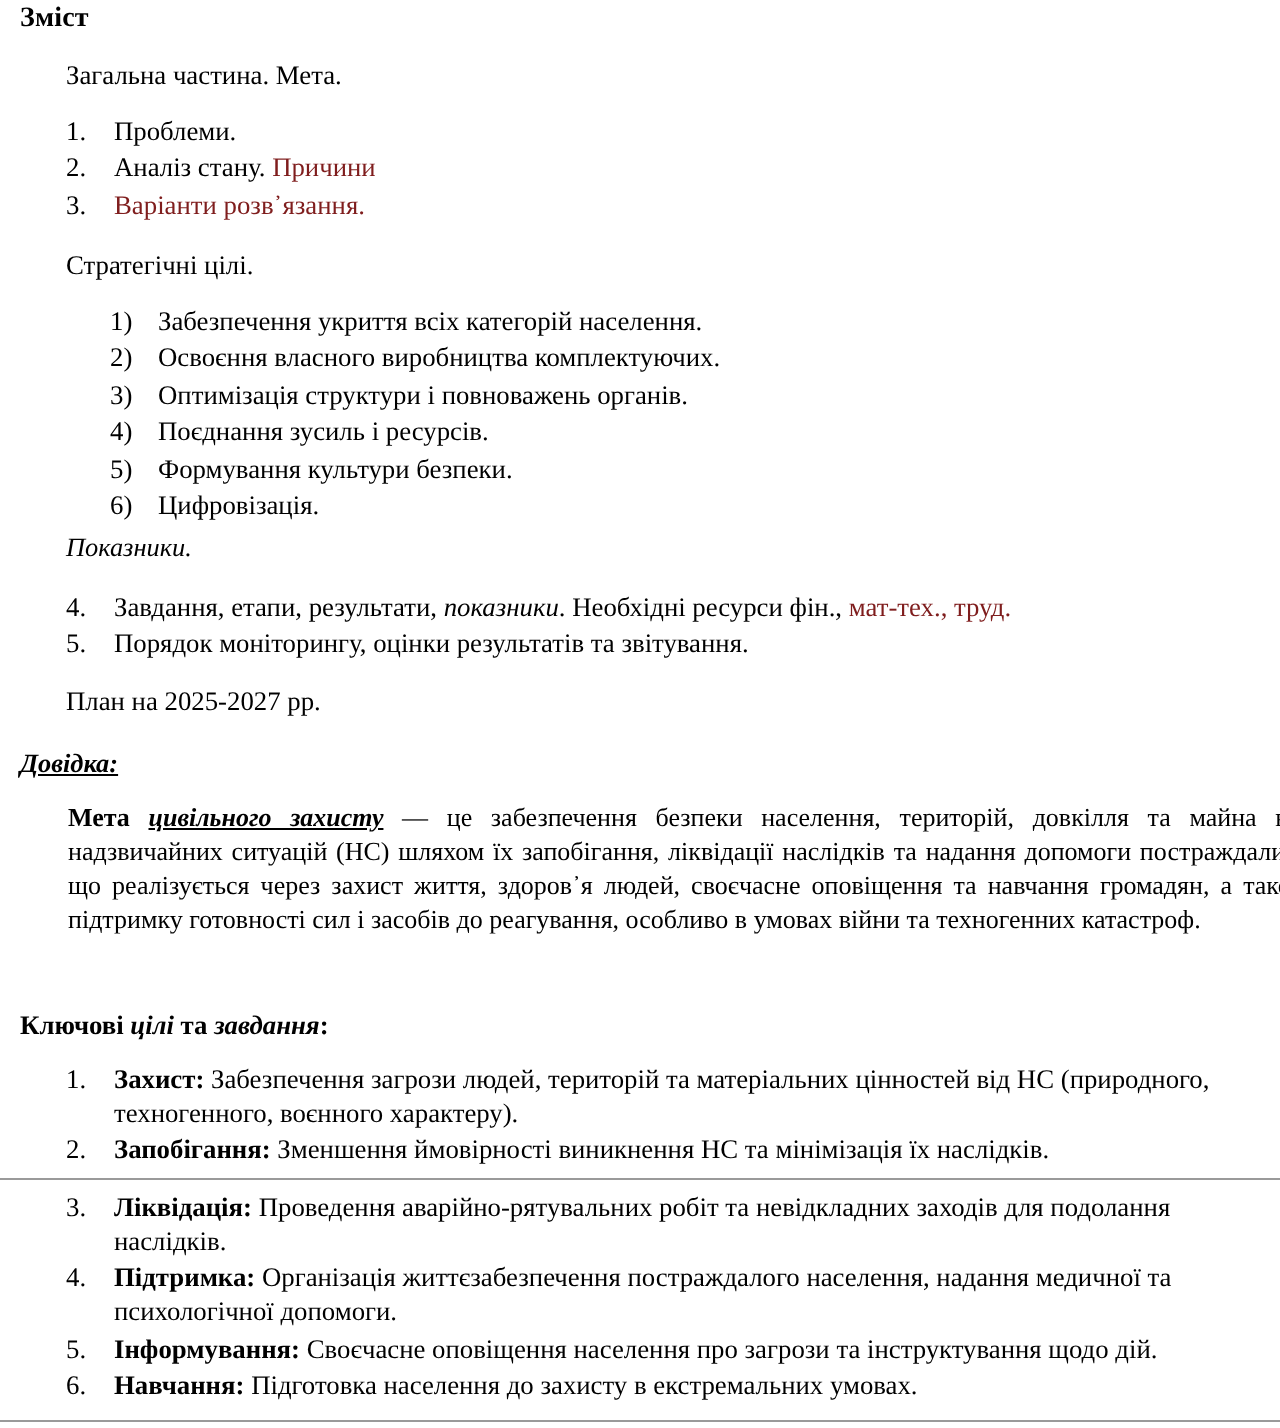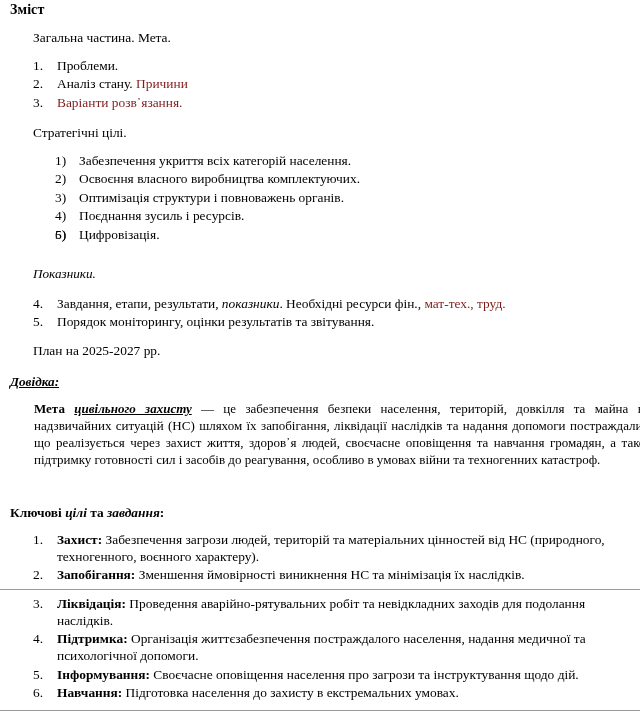--- a/index.html
+++ b/index.html
@@ -108,21 +108,21 @@
     <li>
       <span class="mk">2)</span><span>Освоєння власного виробництва комплектуючих.</span>
     </li>
     <li>
       <span class="mk">3)</span><span>Оптимізація структури і повноважень органів.</span>
     </li>
     <li>
       <span class="mk">4)</span><span>Поєднання зусиль і ресурсів.</span>
     </li>
     <li>
-      <span class="mk">5)</span>
+      <span class="mk">5)</span><span>Формування культури безпеки.</span>
     </li>
     <li>
       <span class="mk">6)</span><span>Цифровізація.</span>
     </li>
   </ul>
 
   <div class="blk" style="left:33px; top:267px;">
     <span class="ital-u">Показники.</span>
   </div>
 

